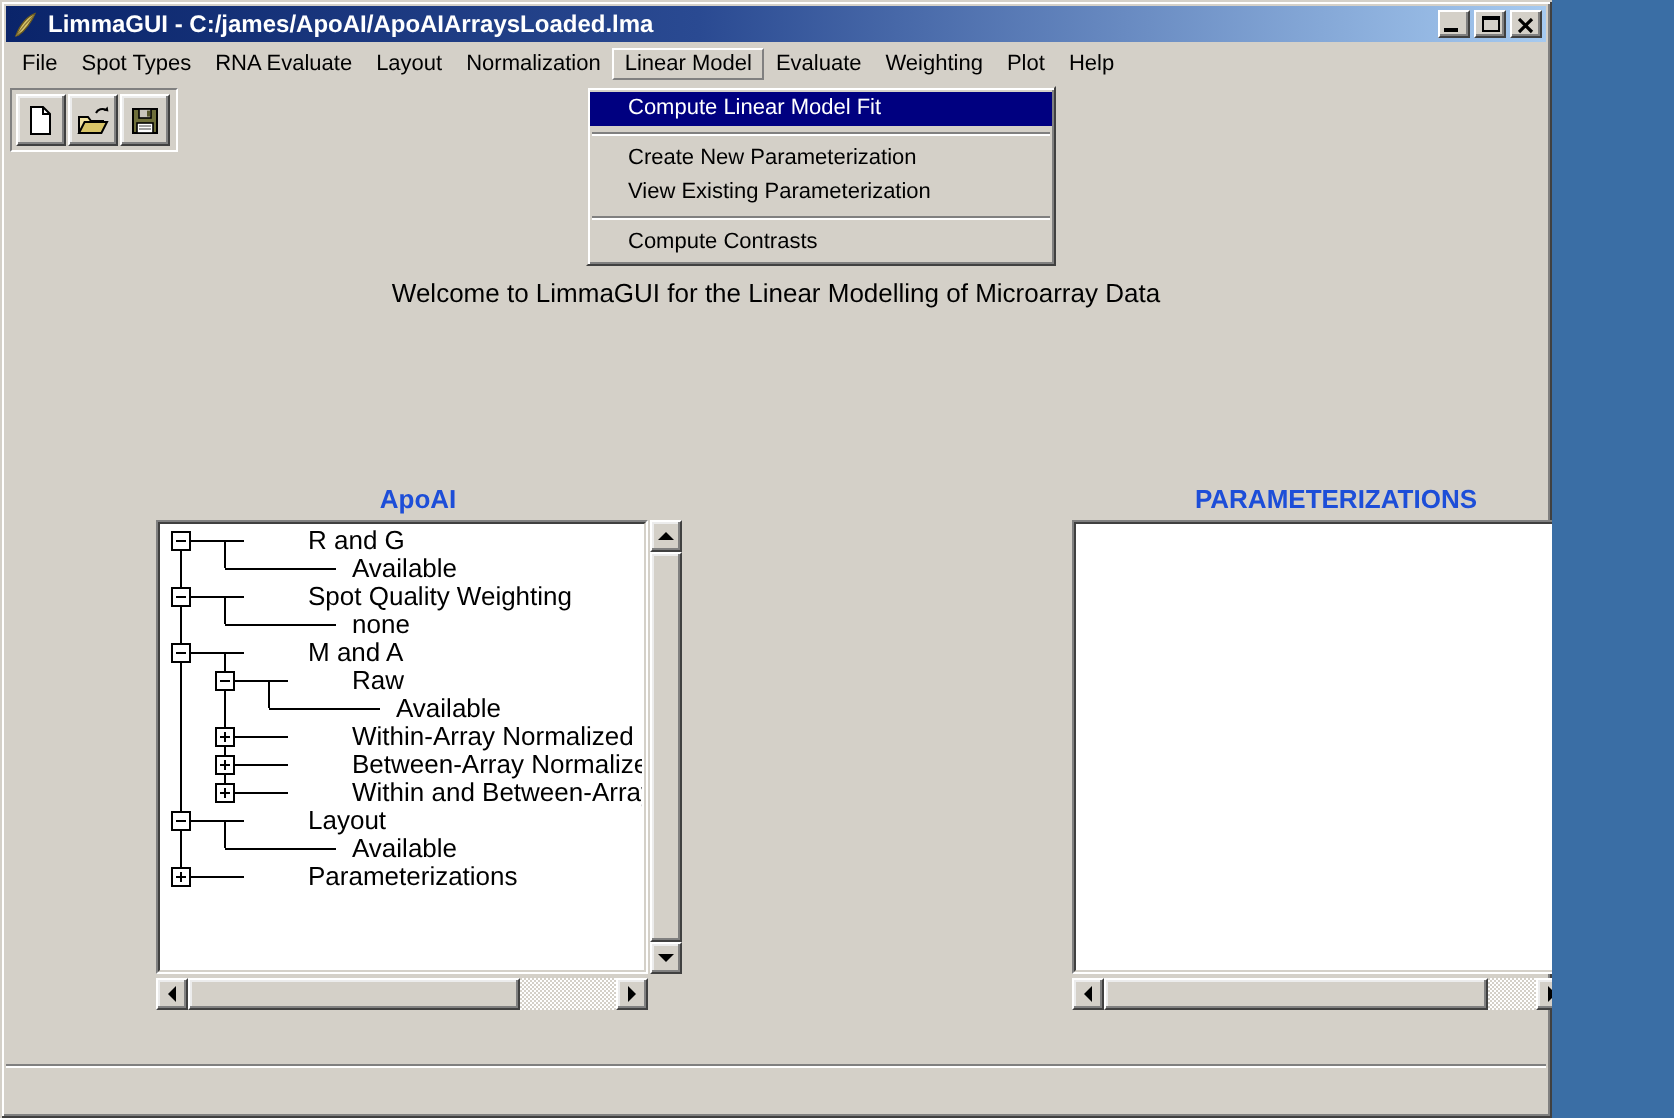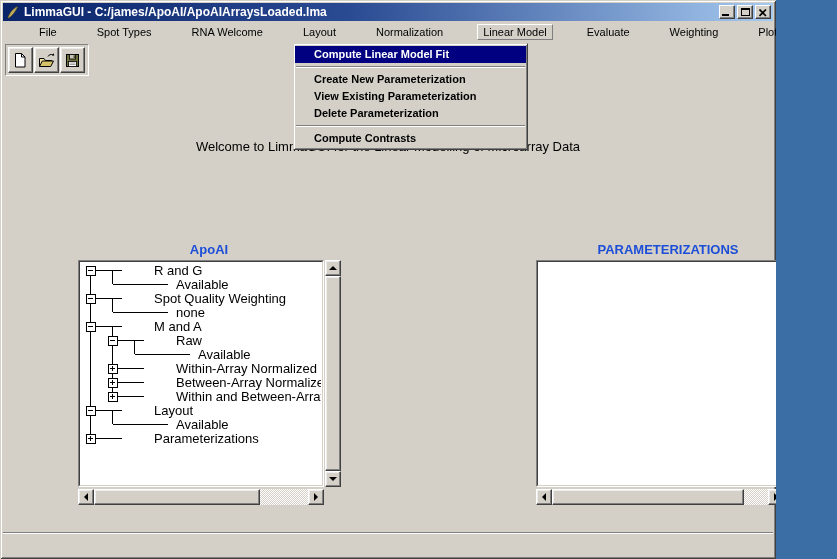--- a/index.html
+++ b/index.html
@@ -32,21 +32,21 @@
   }
   .glyph-min { width:7px; height:2px; background:#000; margin:0 0 2px -3px; }
   .glyph-max { width:9px; height:8px; border:1px solid #000; border-top:2px solid #000; margin-bottom:2px; }
   .winbtn svg { position:absolute; left:3px; top:3px; }
 
   
   .menubar {
     position:absolute; left:3px; top:22px; right:3px; height:19px;
     display:flex; align-items:center; padding-left:2px; font-size:11px;
   }
-  .menubar .mitem { padding:2px 6px; color:#000; white-space:nowrap;margin-left:28px; }
+  .menubar .mitem { padding:2px 6px; color:#000; white-space:nowrap; }
   .menubar .mitem.active {
     padding:1px 5px;
     border:1px solid; border-color:#ffffff #808080 #808080 #ffffff;
   }
 
   
   .toolbar {
     position:absolute; left:5px; top:44px;
     border:1px solid; border-color:#808080 #ffffff #ffffff #808080;
     padding:2px; display:flex; background:#d4d0c8;
@@ -57,21 +57,20 @@
     box-shadow: inset -1px -1px 0 #808080, inset 1px 1px 0 #ececec;
     display:flex; align-items:center; justify-content:center;
   }
 
   
   .menu-popup {
     position:absolute; left:293px; top:43px; width:235px; z-index:20;
     background:#d4d0c8; padding:2px 1px;
     border:1px solid; border-color:#d4d0c8 #404040 #404040 #d4d0c8;
     box-shadow: inset 1px 1px 0 #ffffff, inset -1px -1px 0 #808080;
-    font-weight: bold;
   }
   .menu-popup .pitem {
     height:17px; line-height:17px; font-size:11px; padding-left:19px;
     color:#000; white-space:nowrap;
   }
   .menu-popup .pitem.selected { background:#000080; color:#ffffff; }
   .menu-popup .psep {
     height:0; border-top:1px solid #808080; border-bottom:1px solid #ffffff;
     margin:3px 1px;
   }
@@ -176,21 +175,21 @@
         <svg width="8" height="8" viewBox="0 0 8 8">
           <path d="M0.5,0.5 L7,7 M7,0.5 L0.5,7" stroke="#000" stroke-width="1.6"></path>
         </svg>
       </div>
     </div>
   </div>
 
   <div class="menubar">
     <span class="mitem">File</span>
     <span class="mitem">Spot Types</span>
-    <span class="mitem">RNA Welcome</span>
+    <span class="mitem">RNA Evaluate</span>
     <span class="mitem">Layout</span>
     <span class="mitem">Normalization</span>
     <span class="mitem active">Linear Model</span>
     <span class="mitem">Evaluate</span>
     <span class="mitem">Weighting</span>
     <span class="mitem">Plot</span>
     <span class="mitem">Help</span>
   </div>
 
   <div class="toolbar">
@@ -340,18 +339,17 @@
     </div>
   </div>
 
   <div class="bottomsep"></div>
 
   <div class="menu-popup">
     <div class="pitem selected">Compute Linear Model Fit</div>
     <div class="psep"></div>
     <div class="pitem">Create New Parameterization</div>
     <div class="pitem">View Existing Parameterization</div>
-    <div class="pitem">Delete Parameterization</div>
     <div class="psep"></div>
     <div class="pitem">Compute Contrasts</div>
   </div>
 
 </div>
 
 </body></html>

